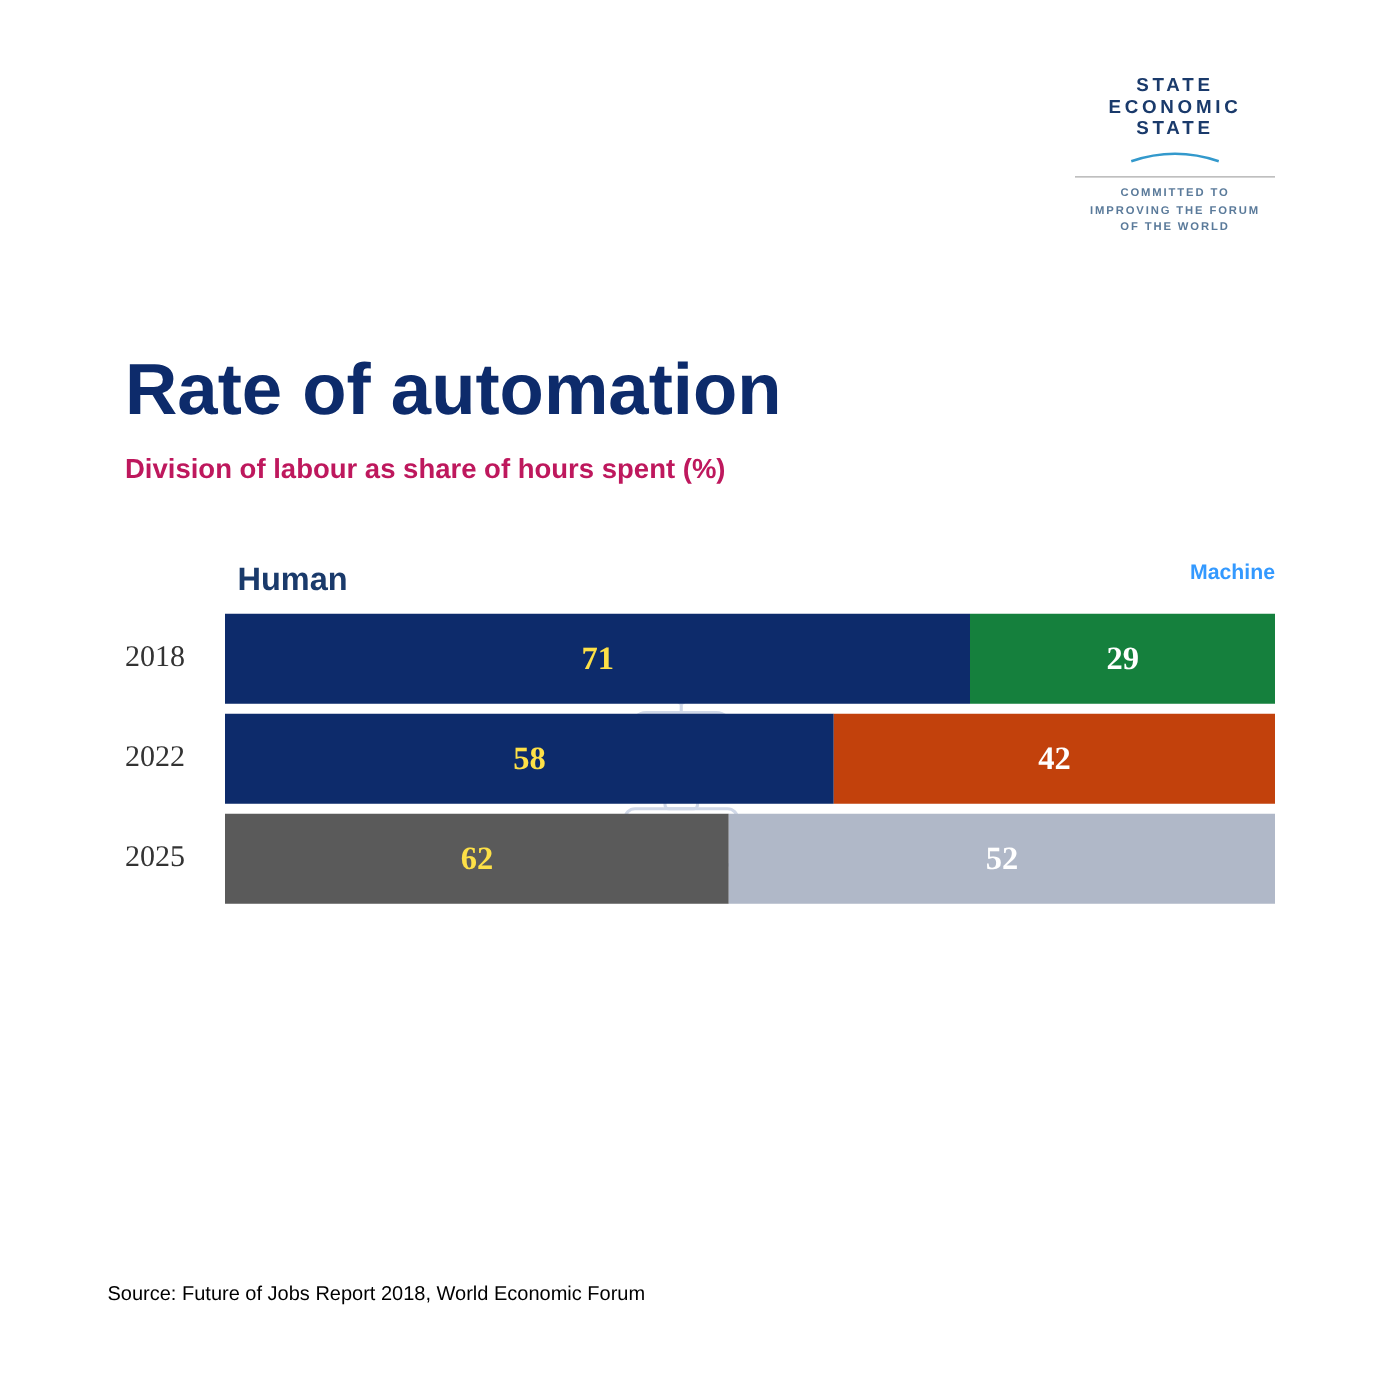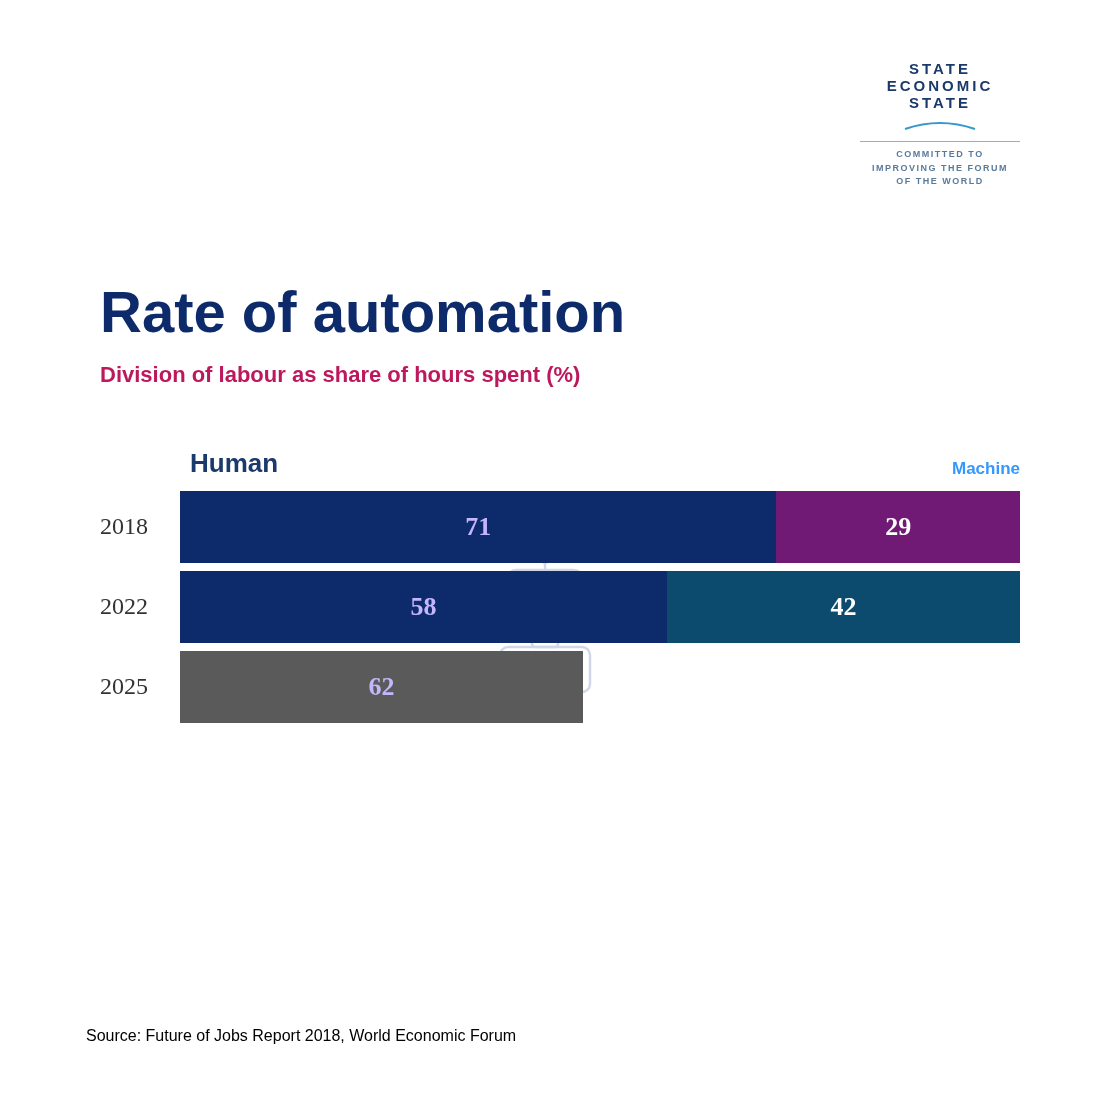--- a/index.html
+++ b/index.html
@@ -109,21 +109,21 @@
     }
 
     
     .chart-container {
       position: relative;
       margin-top: 20px;
     }
 
     .chart-labels-row {
       display: flex;
-      align-items: flex-end;
+      align-items: flex-start;
       margin-bottom: 12px;
       margin-left: 90px;
     }
 
     .label-human {
       font-size: 26px;
       font-weight: 600;
       color: #1a3a6b;
       width: 220px;
     }
@@ -154,53 +154,53 @@
     .bar-track {
       flex: 1;
       display: flex;
       height: 72px;
     }
 
     .bar-human {
       display: flex;
       align-items: center;
       justify-content: center;
-      color: #c4b5fd;
+      color: #fde047;
       font-size: 26px;
       font-weight: bold;
     }
 
     .bar-machine {
       display: flex;
       align-items: center;
       justify-content: center;
       color: white;
       font-size: 26px;
       font-weight: bold;
     }
 
     
     .bar-2018-human {
       background-color: #0d2b6b;
       width: 71%;
     }
 
     .bar-2018-machine {
-      background-color: #701a75;
+      background-color: #15803d;
       width: 29%;
     }
 
     
     .bar-2022-human {
       background-color: #0d2b6b;
       width: 58%;
     }
 
     .bar-2022-machine {
-      background-color: #0c4a6e;
+      background-color: #c2410c;
       width: 42%;
     }
 
     
     .bar-2025-human {
       background-color: #5a5a5a;
       width: 48%;
     }
 
     .bar-2025-machine {
@@ -293,18 +293,19 @@
       <div class="bar-track">
         <div class="bar-human bar-2022-human">58</div>
         <div class="bar-machine bar-2022-machine">42</div>
       </div>
     </div>
 
     <div class="bar-row">
       <div class="bar-year">2025</div>
       <div class="bar-track">
         <div class="bar-human bar-2025-human">62</div>
+        <div class="bar-machine bar-2025-machine">52</div>
       </div>
     </div>
   </div>
 </div>
 
 <div class="source-text">Source: Future of Jobs Report 2018, World Economic Forum</div>
 
 </body></html>

